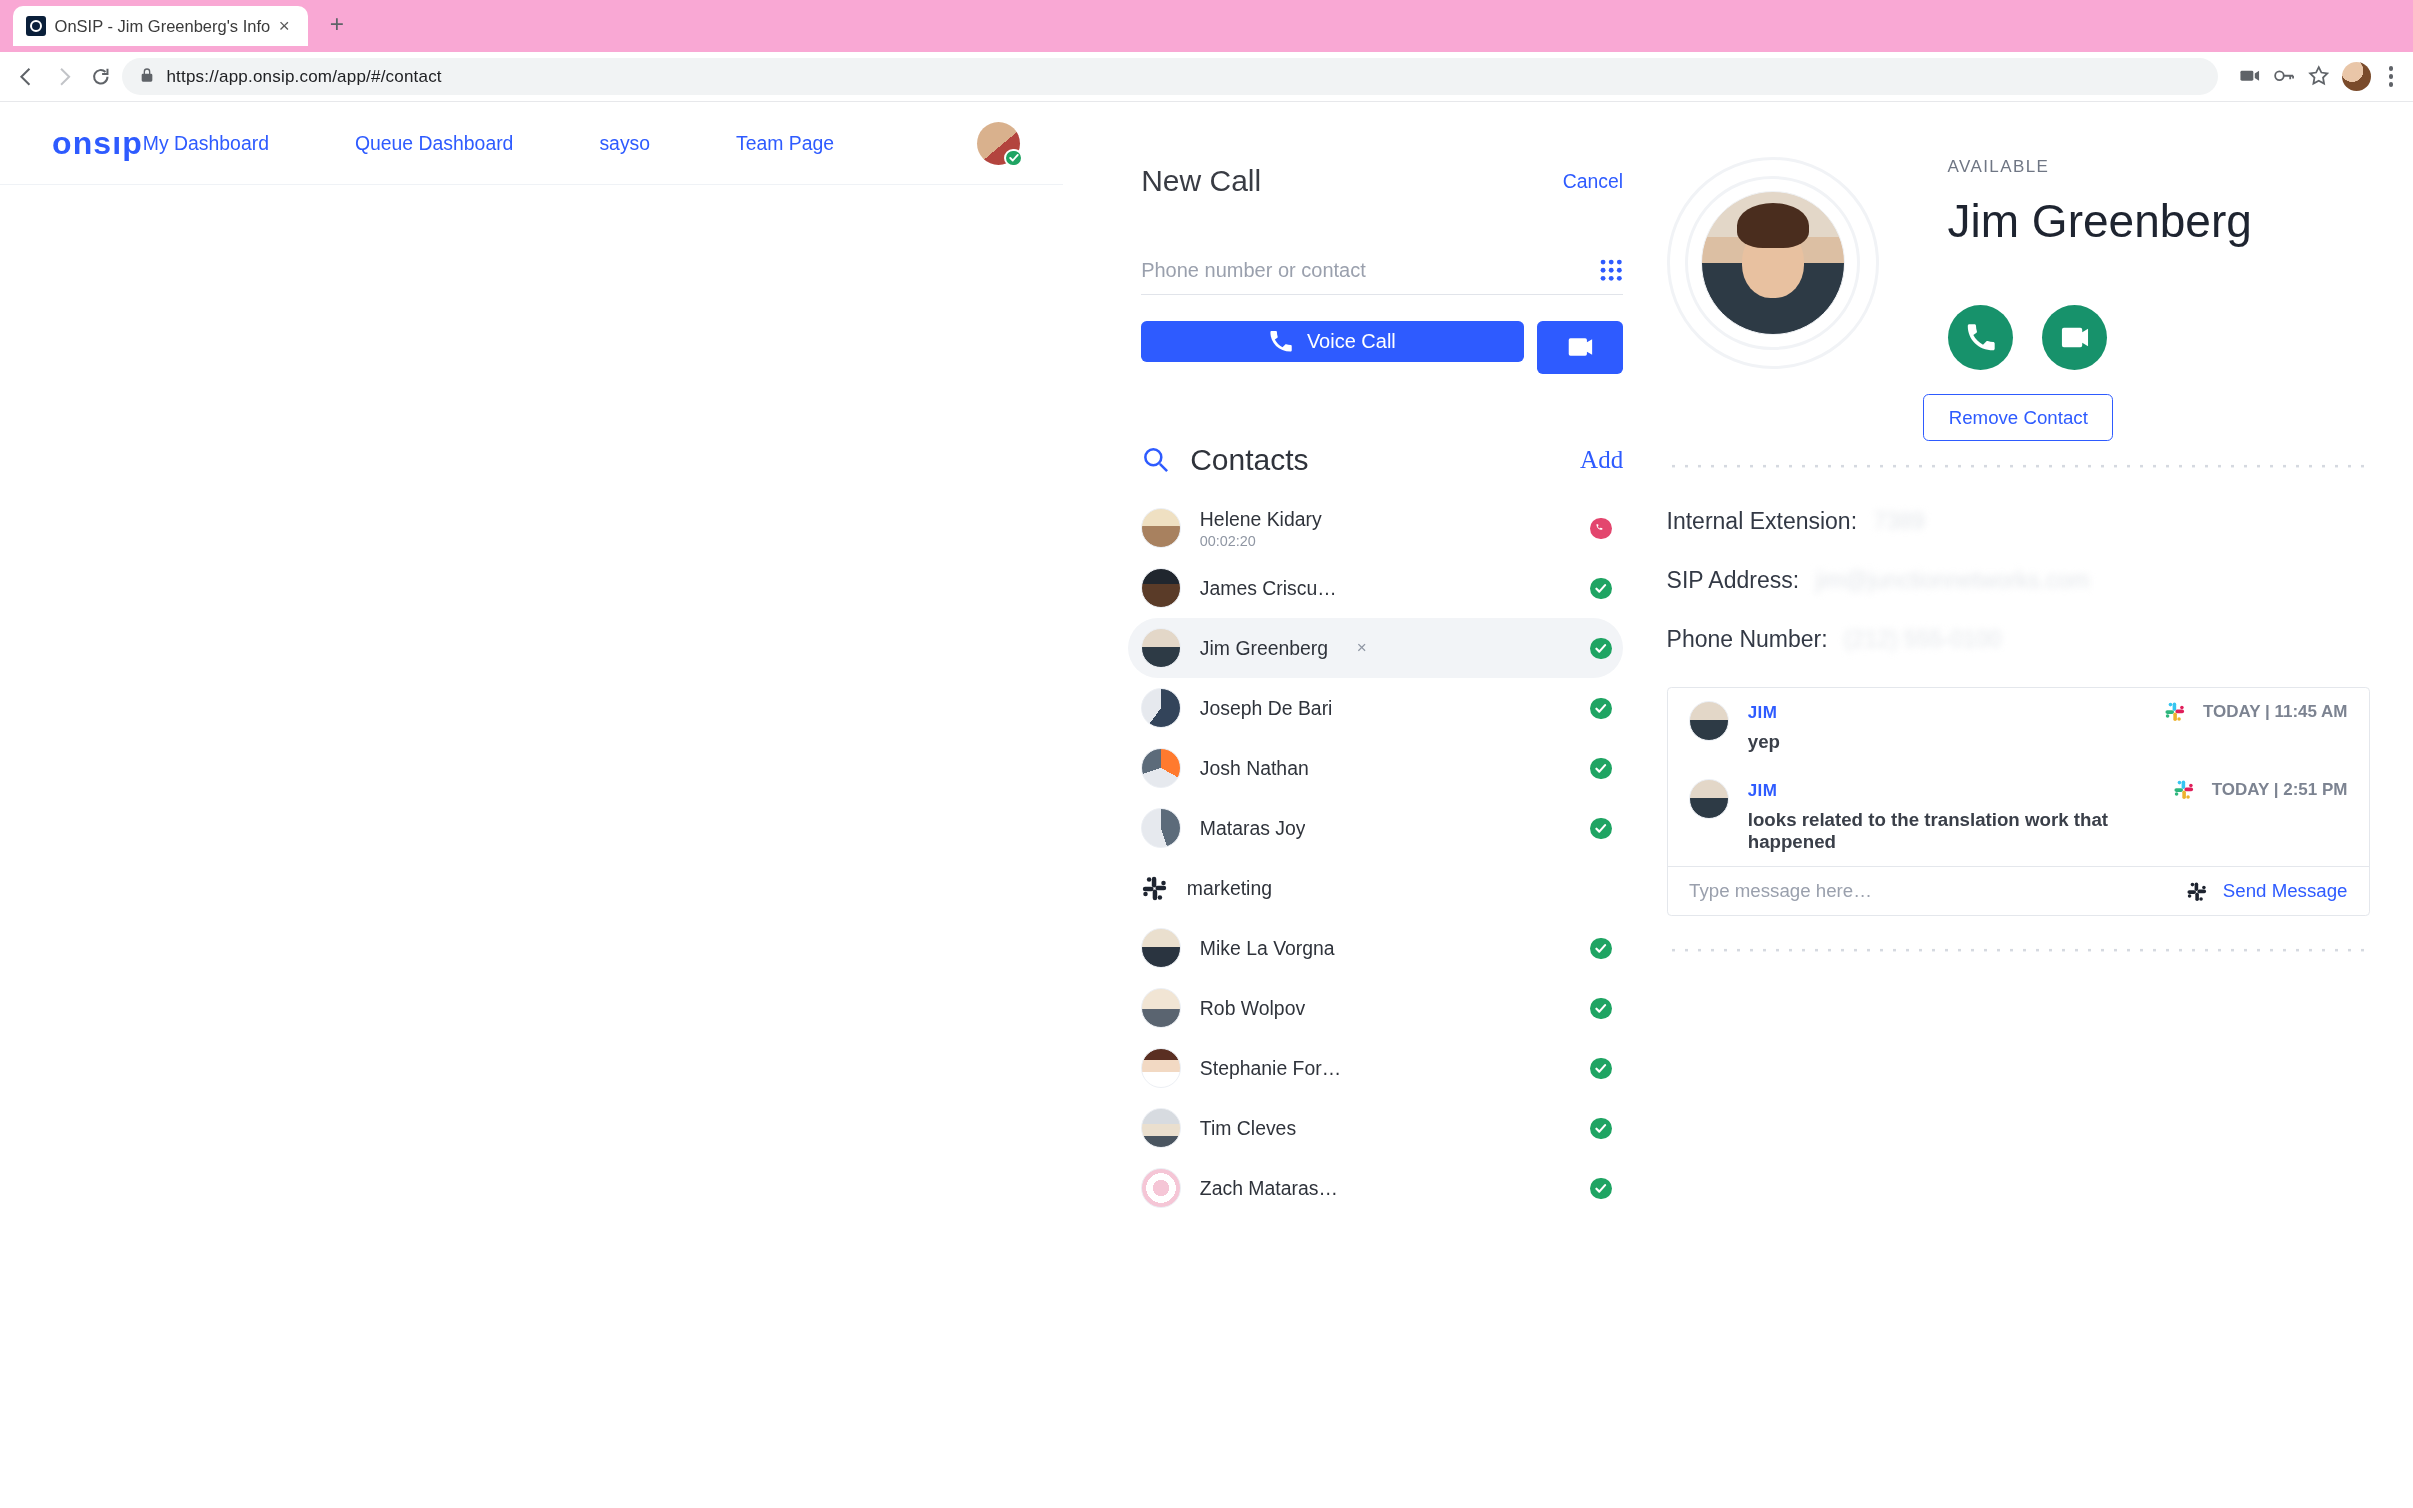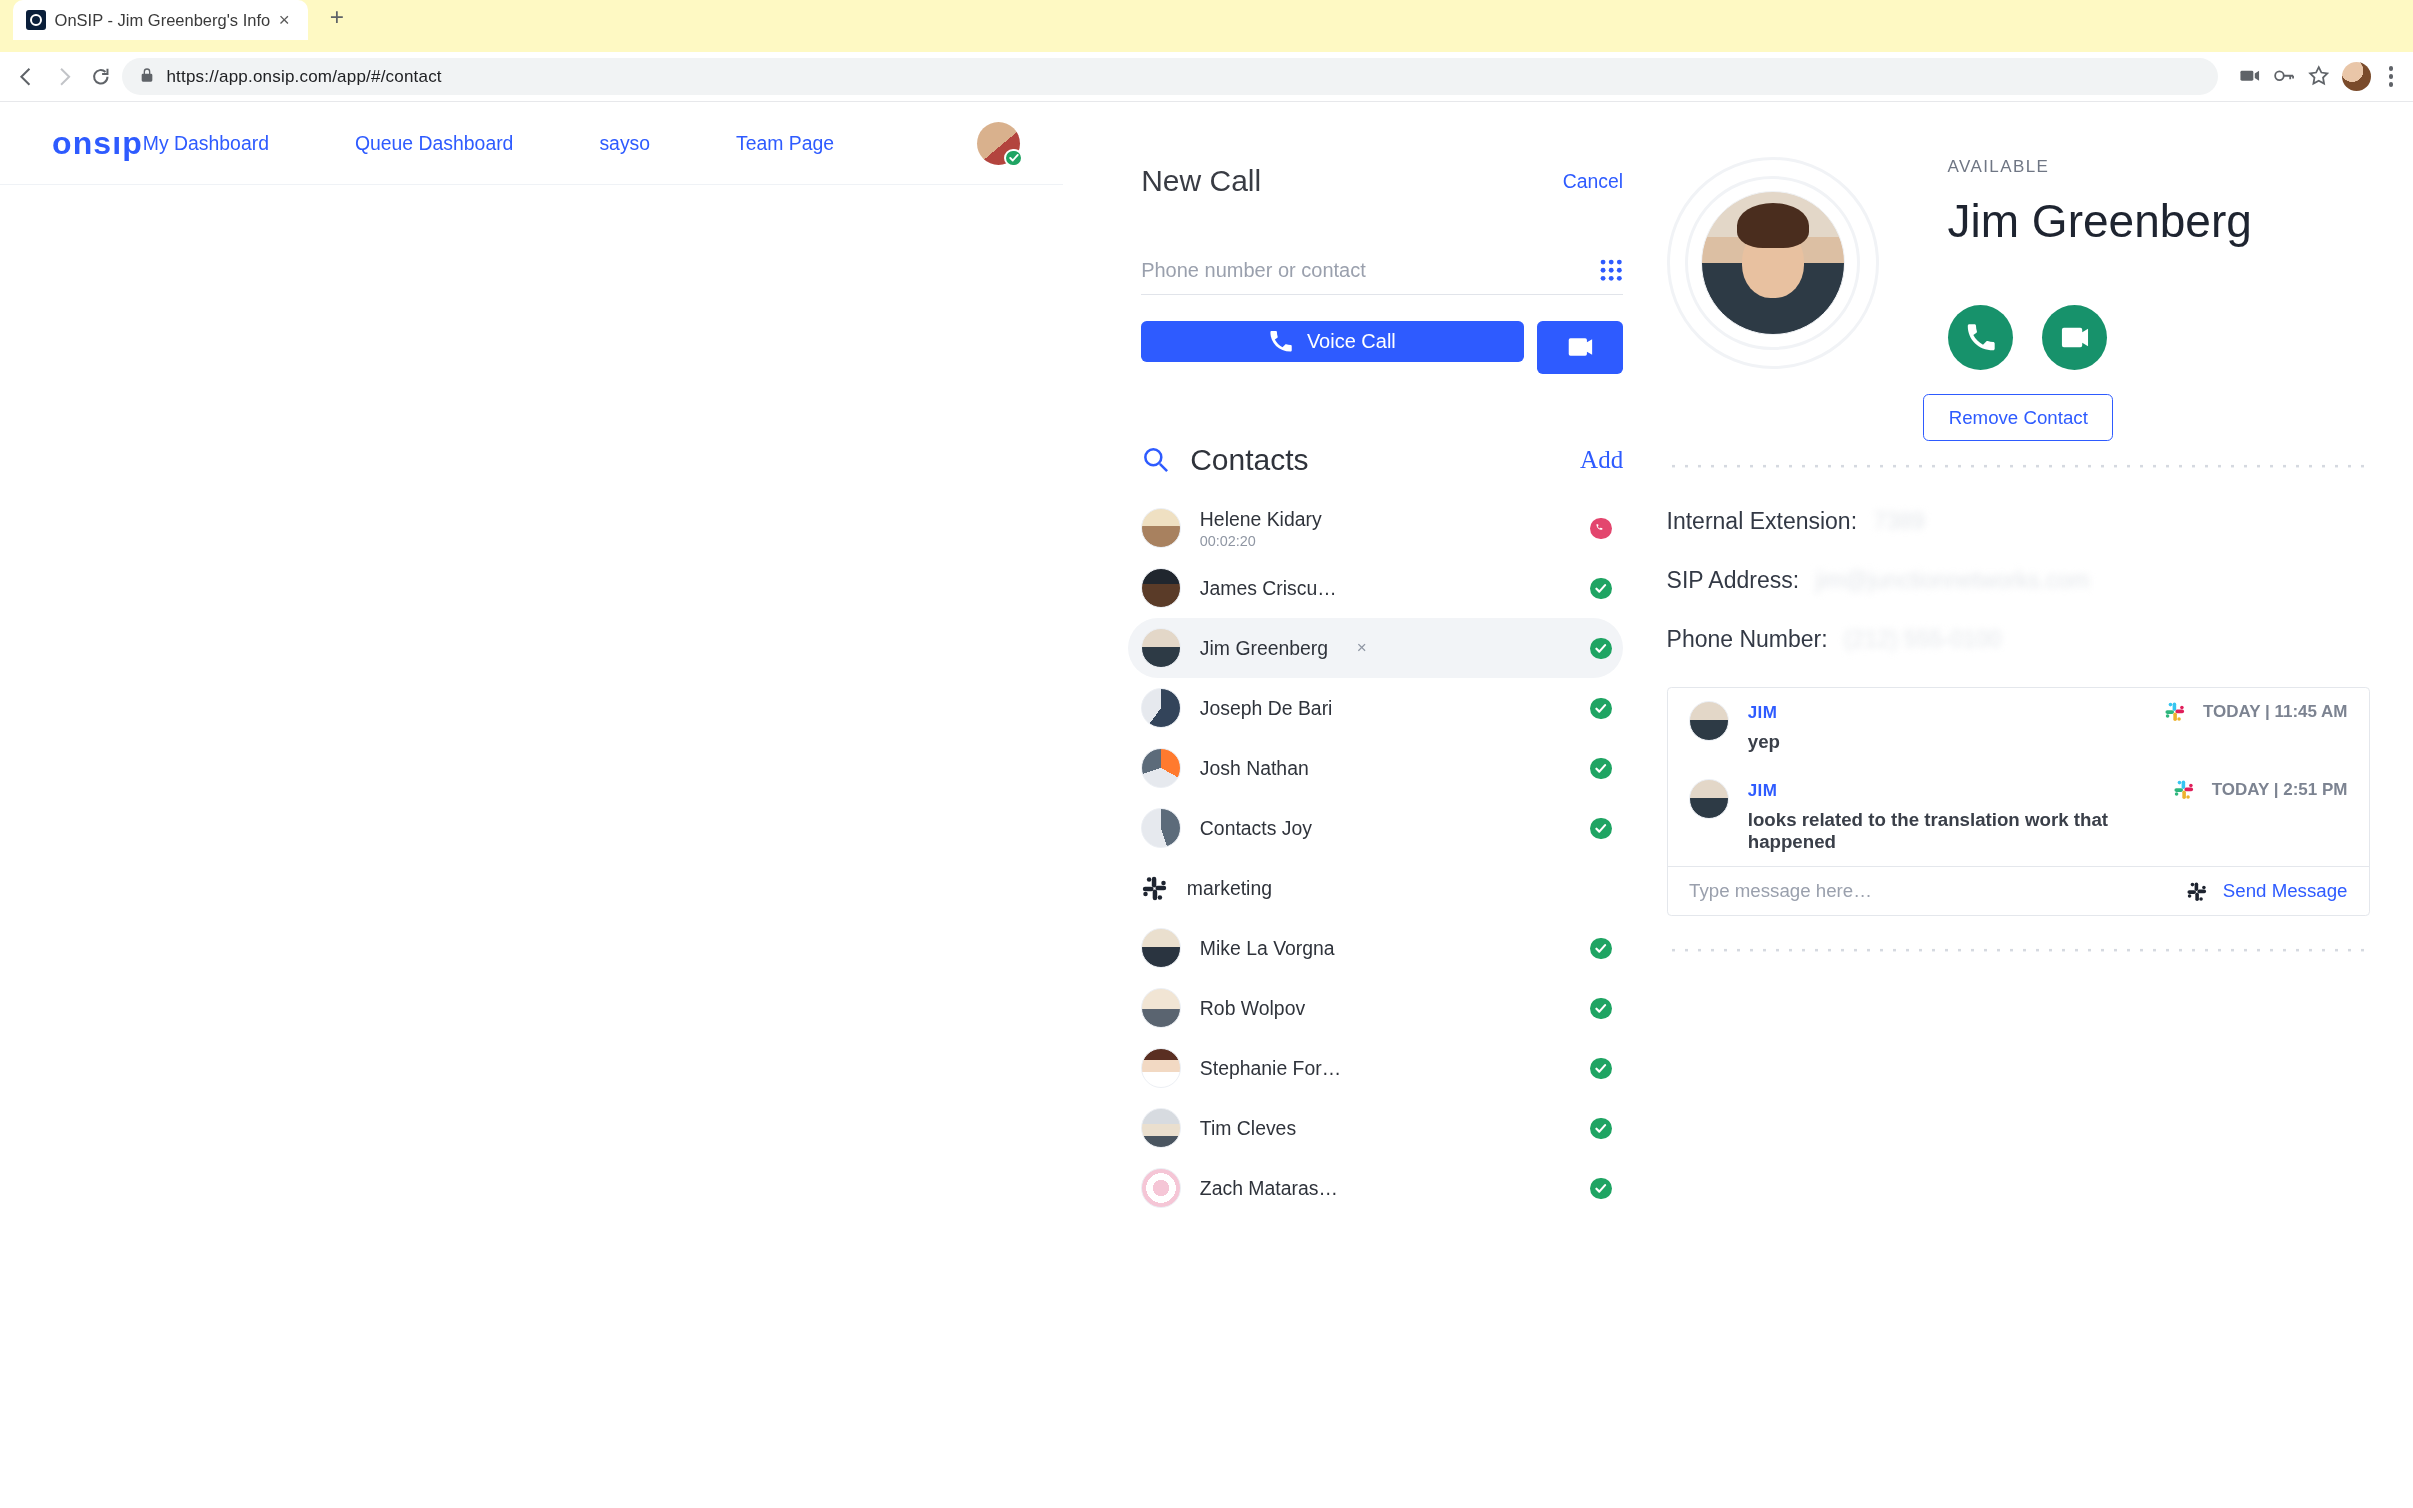--- a/index.html
+++ b/index.html
@@ -1,21 +1,21 @@
 <!DOCTYPE html>
 <html style="font-size:11.5px"><head>
 <meta charset="utf-8">
 <style>
   * { box-sizing: border-box; margin: 0; padding: 0; }
   html, body { width: 100%; height: 100%; font-family: "Helvetica Neue", Arial, sans-serif; background:#fff; color:#222; }
   body { width:2413px; height:1508px; overflow:hidden; transform-origin: top left;}
 
   
   .browser-frame { width:100%; height:100%; display:flex; flex-direction:column; }
-  .tab-strip { height:52px; background:#fef9c3; display:flex; align-items:flex-start; padding-left:13px; }
+  .tab-strip { height:52px; background:#f9a8d4; display:flex; align-items:center; padding-left:13px; }
   .tab { display:flex; align-items:center; height:40px; background:#fff; border-radius:10px 10px 0 0; padding:0 18.7px 0 13px; gap:8.6px; min-width:295px; position:relative; }
   .tab .favicon { width:20px; height:20px; background:#0a1f3a; border-radius:2.9px; display:flex;align-items:center;justify-content:center; }
   .tab .favicon::after{content:"";width:8.6px;height:8.6px;border:2.2px solid #fff;border-radius:50%;}
   .tab .tab-title { font-size:16.5px; color:#3b3b3b; white-space:nowrap; overflow:hidden; text-overflow:ellipsis; max-width:223px;}
   .tab .tab-close { font-size:18.7px; color:#5a5a5a; margin-left:auto; line-height:1; }
   .new-tab { width:34px; height:34px; display:flex;align-items:center;justify-content:center;margin-left:11.5px;margin-bottom:2.9px;border-radius:50%; }
   .new-tab span{font-size:24.4px;color:#5f6368;line-height:1;}
 
   .toolbar { height:50px; background:#fff; display:flex; align-items:center; padding:0 10px; gap:4.3px; border-bottom:0.7px solid #e7e8eb;}
   .tb-btn { width:33px; height:33px; border-radius:50%; display:flex;align-items:center;justify-content:center; color:#5f6368;}
@@ -356,21 +356,21 @@
 
       <div class="status green">
         <svg viewBox="0 0 16 16">
                   <use href="#svg-check"></use>
                 </svg>
       </div>
             </div>
             <div class="contact">
       <div class="av a6"></div>
       <div class="col">
-        <div class="name">Contacts Joy</div>
+        <div class="name">Mataras Joy</div>
 
       </div>
 
       <div class="status green">
         <svg viewBox="0 0 16 16">
                   <use href="#svg-check"></use>
                 </svg>
       </div>
             </div>
             <div class="contact">

